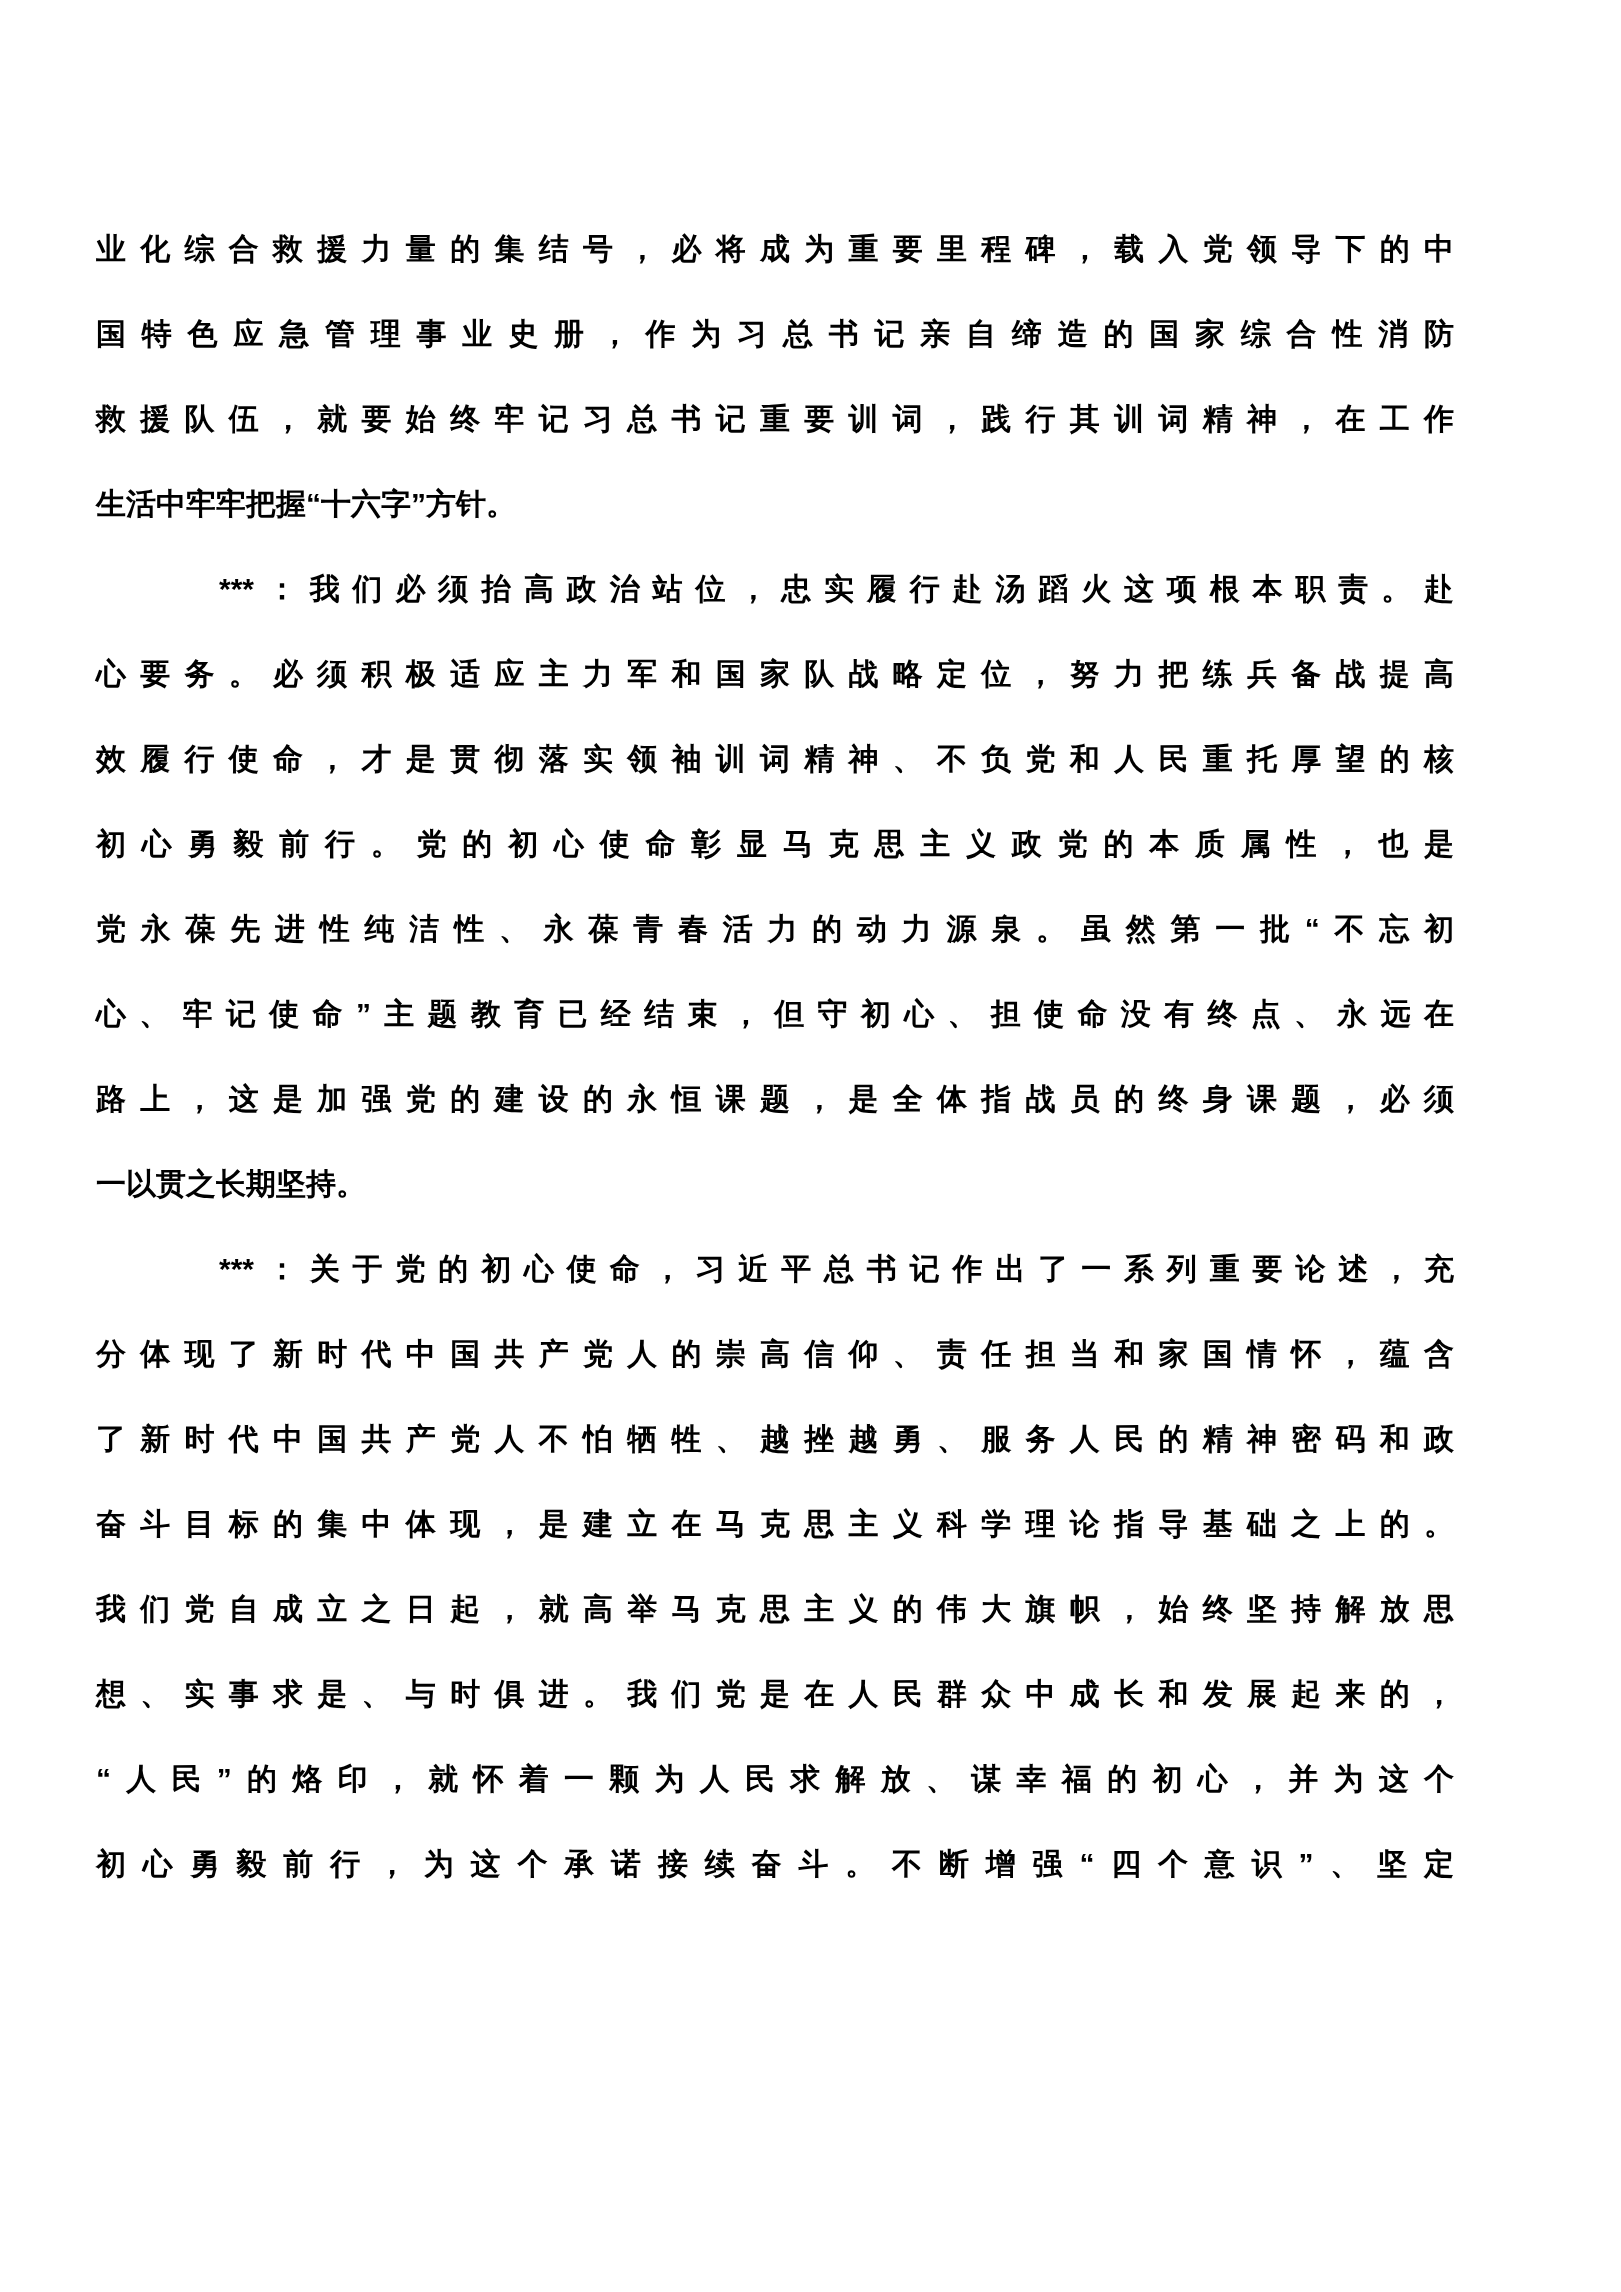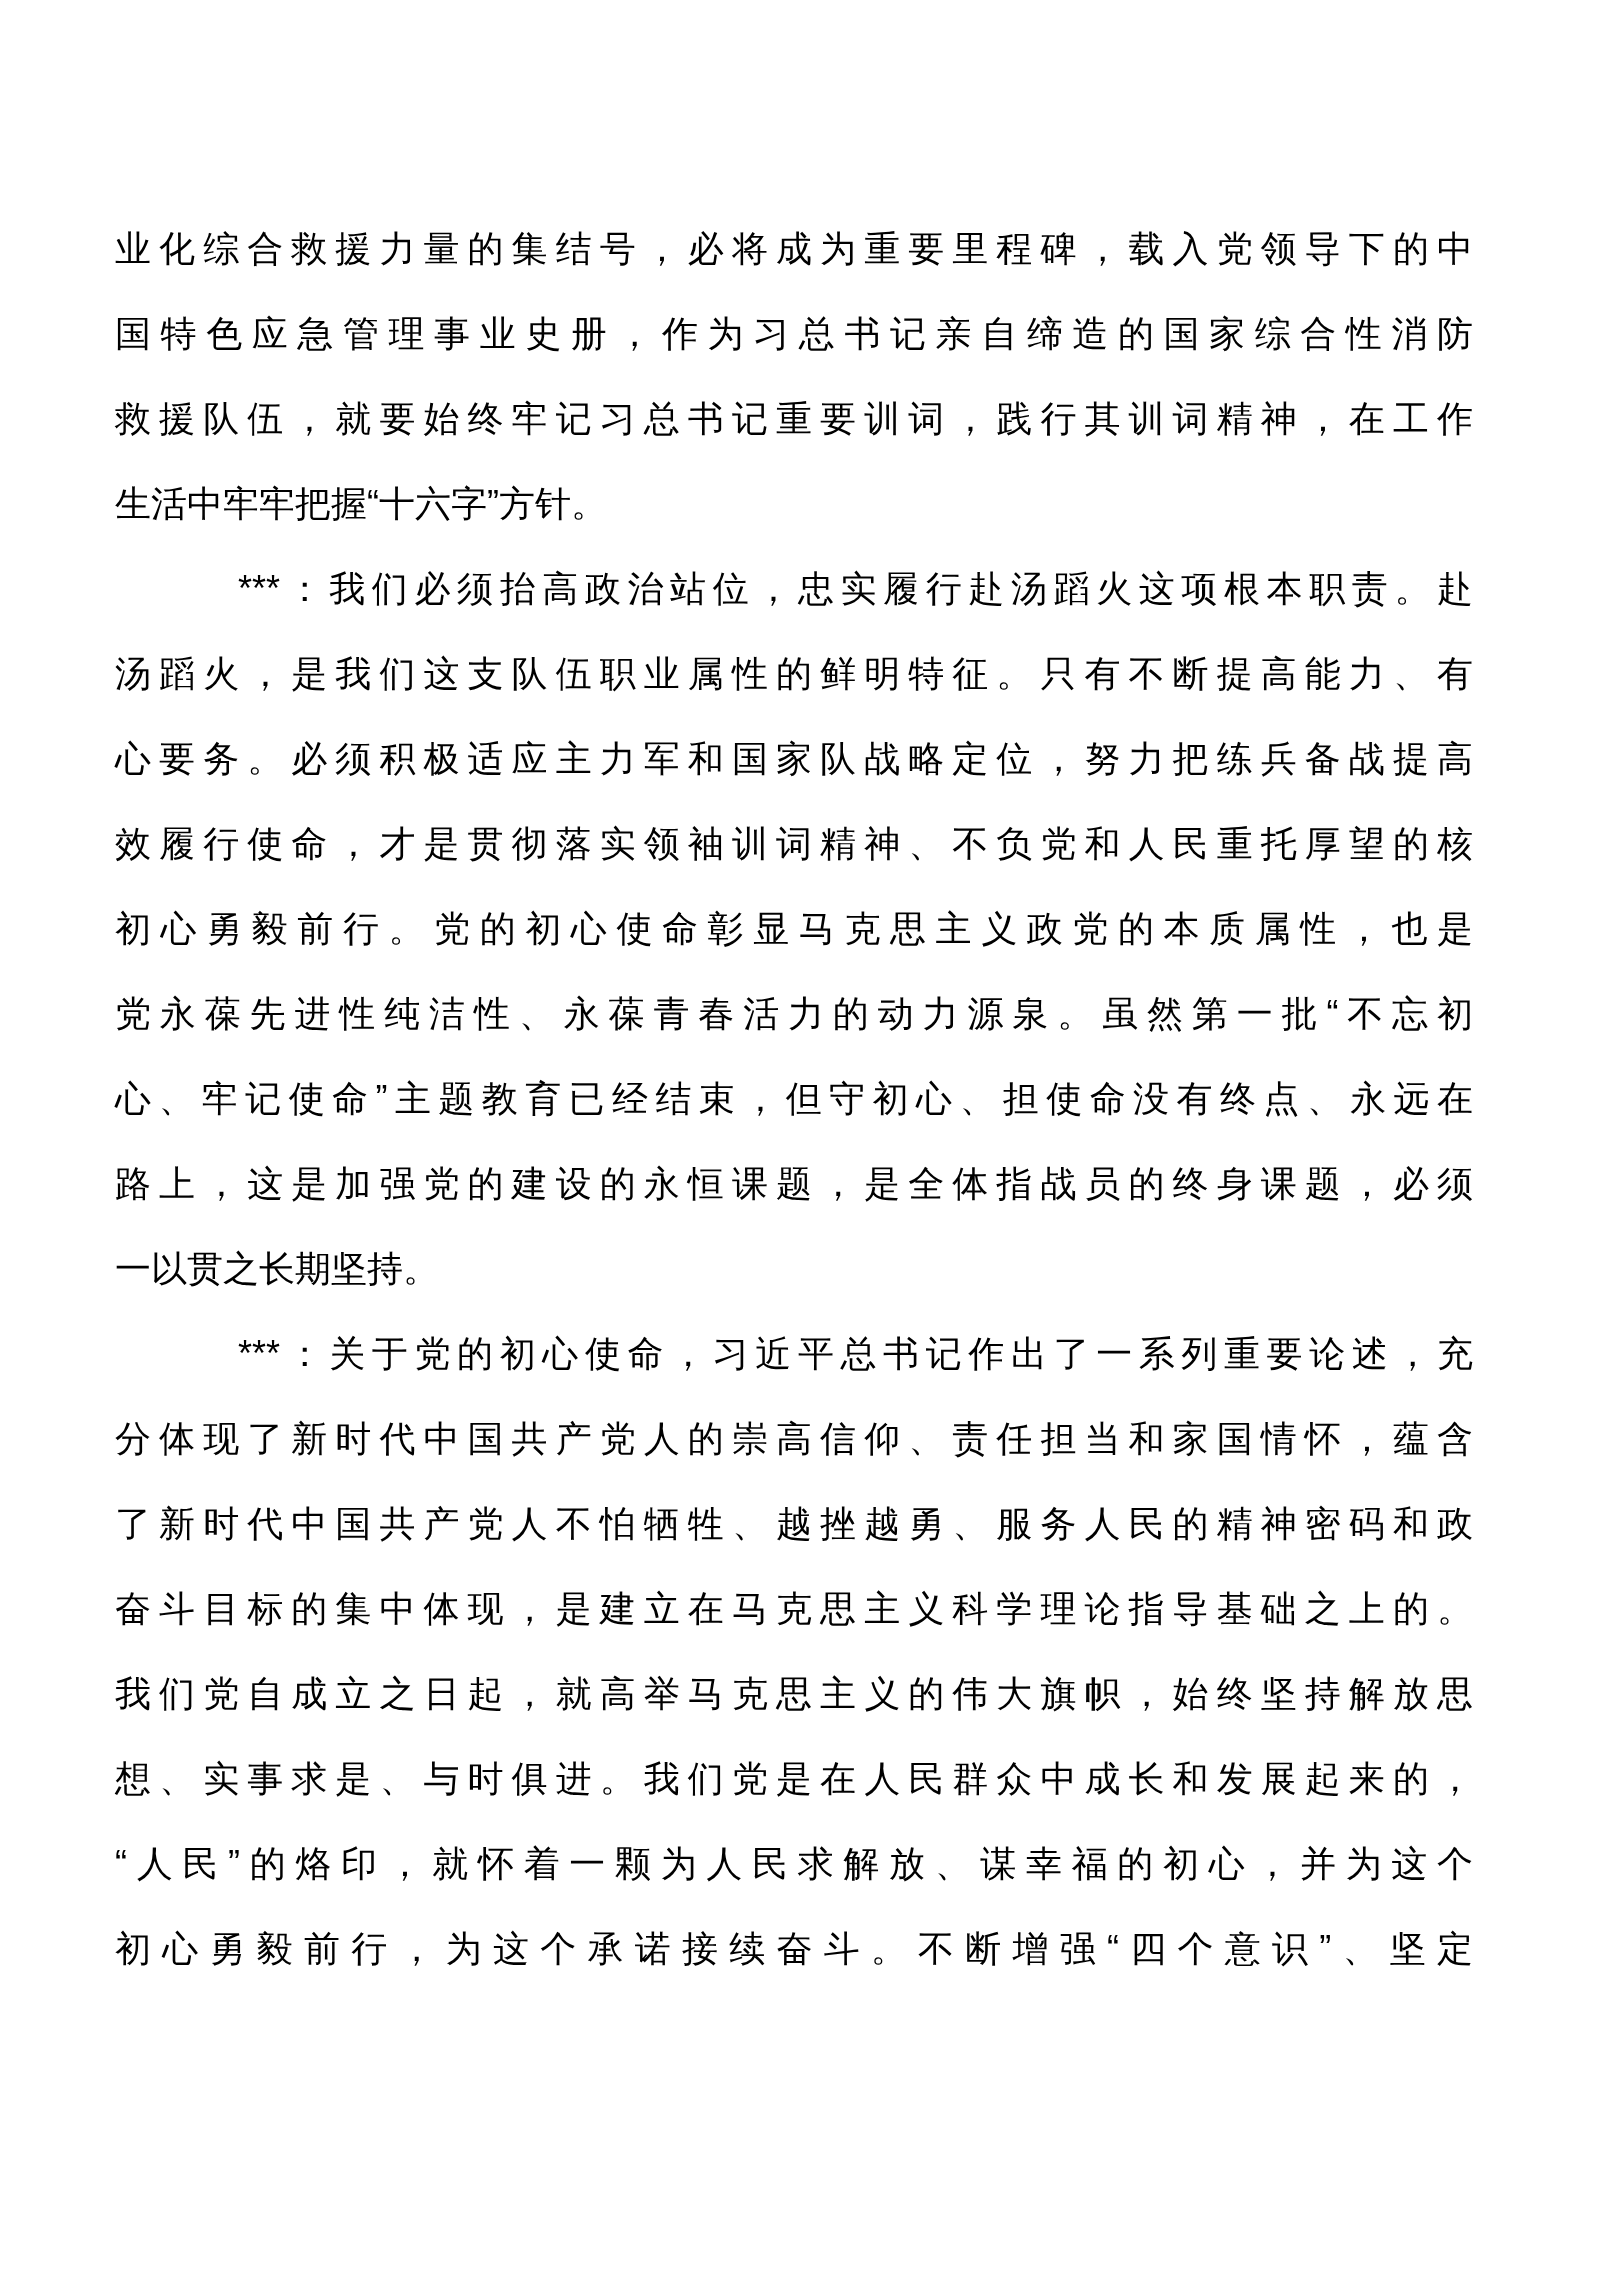--- a/index.html
+++ b/index.html
@@ -10,27 +10,27 @@
   .page {
     position: relative;
     width: 1621px;
     height: 2293px;
     background: #ffffff;
     overflow: hidden;
     font-family: "Liberation Sans", sans-serif;
   }
   .textblock {
     position: absolute;
-    left: 115px;
+    left: 96px;
     top: 206px;
     width: 1358px;
     color: #000000;
-    font-size: 36px;
+    font-size: 30px;
     line-height: 85px;
-    font-weight: 400;
+    font-weight: 700;
   }
   .para {
     margin: 0;
     padding: 0;
   }
   .line {
     height: 85px;
     text-align: justify;
     white-space: nowrap;
     overflow: visible;
@@ -58,21 +58,20 @@
 <div class="page" style="background: rgb(255, 255, 255);">
   <div class="textblock" style="color: rgb(0, 0, 0);">
       <div class="para">
         <div class="line full">业化综合救援力量的集结号，必将成为重要里程碑，载入党领导下的中</div>
         <div class="line full">国特色应急管理事业史册，作为习总书记亲自缔造的国家综合性消防</div>
         <div class="line full">救援队伍，就要始终牢记习总书记重要训词，践行其训词精神，在工作</div>
         <div class="line end">生活中牢牢把握“十六字”方针。</div>
       </div>
       <div class="para indented">
         <div class="line full">***：我们必须抬高政治站位，忠实履行赴汤蹈火这项根本职责。赴</div>
-        <div class="line full">汤蹈火，是我们这支队伍职业属性的鲜明特征。只有不断提高能力、有</div>
         <div class="line full">心要务。必须积极适应主力军和国家队战略定位，努力把练兵备战提高</div>
         <div class="line full">效履行使命，才是贯彻落实领袖训词精神、不负党和人民重托厚望的核</div>
         <div class="line full">初心勇毅前行。党的初心使命彰显马克思主义政党的本质属性，也是</div>
         <div class="line full">党永葆先进性纯洁性、永葆青春活力的动力源泉。虽然第一批“不忘初</div>
         <div class="line full">心、牢记使命”主题教育已经结束，但守初心、担使命没有终点、永远在</div>
         <div class="line full">路上，这是加强党的建设的永恒课题，是全体指战员的终身课题，必须</div>
         <div class="line end">一以贯之长期坚持。</div>
       </div>
       <div class="para indented">
         <div class="line full">***：关于党的初心使命，习近平总书记作出了一系列重要论述，充</div>

